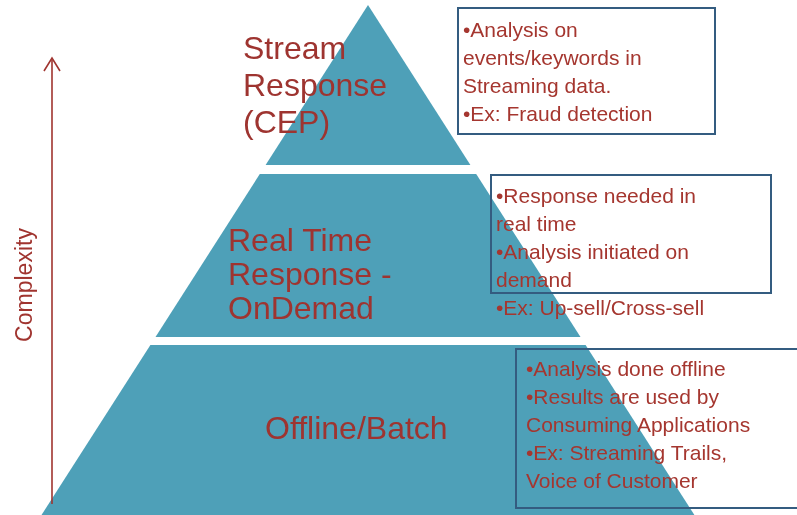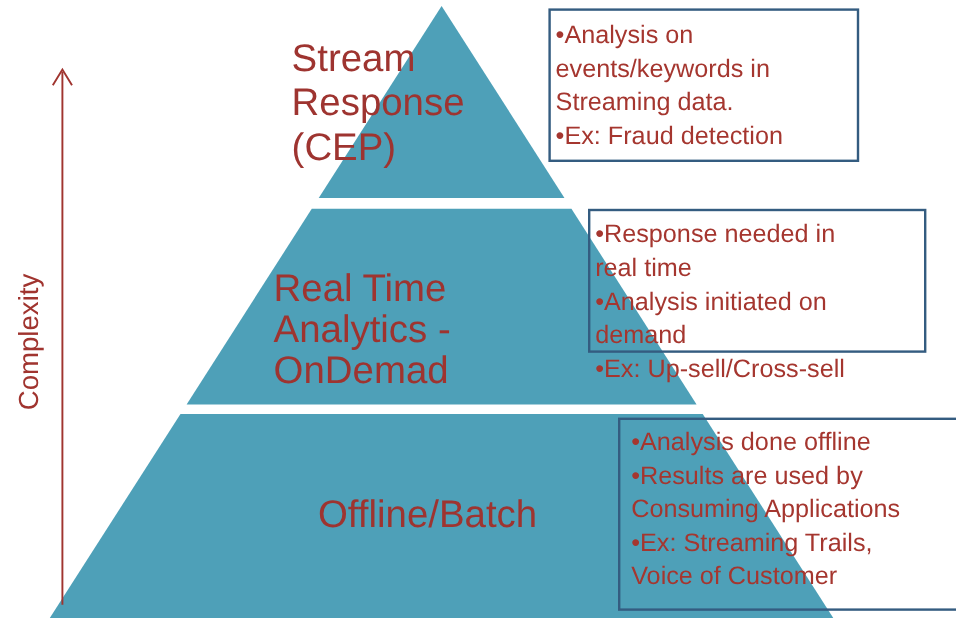--- a/index.html
+++ b/index.html
@@ -57,21 +57,21 @@
   </svg>
 
   <div class="tier-label tier-label-1">
     <div>Stream</div>
     <div>Response</div>
     <div>(CEP)</div>
   </div>
 
   <div class="tier-label tier-label-2">
     <div>Real Time</div>
-    <div>Analytics - OnDemad</div>
+    <div>Response - OnDemad</div>
   </div>
 
   <div class="tier-label tier-label-3">
     <div>Offline/Batch</div>
   </div>
 
   <div class="callout callout-1">
     <div class="line">•Analysis on</div>
     <div class="line">events/keywords in</div>
     <div class="line">Streaming data.</div>

